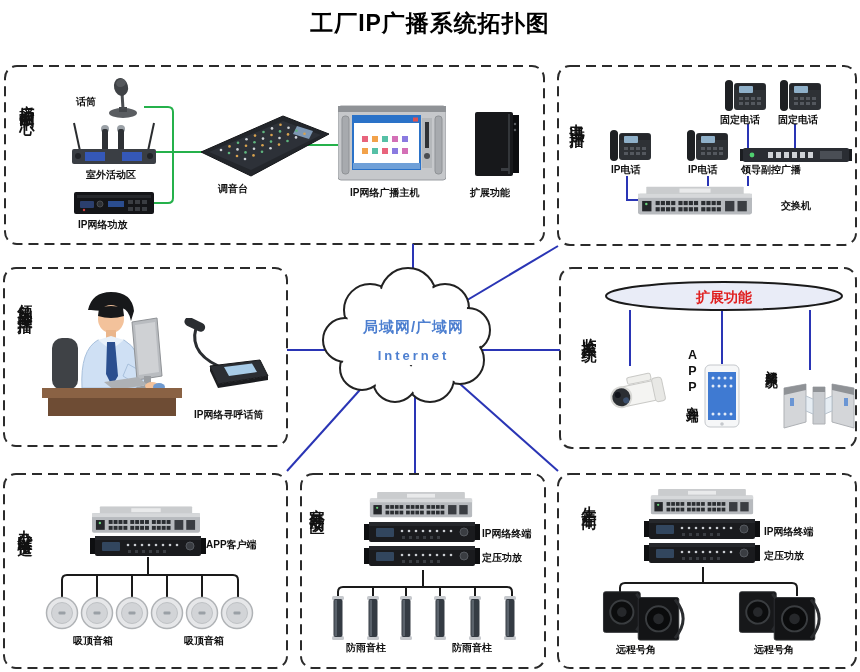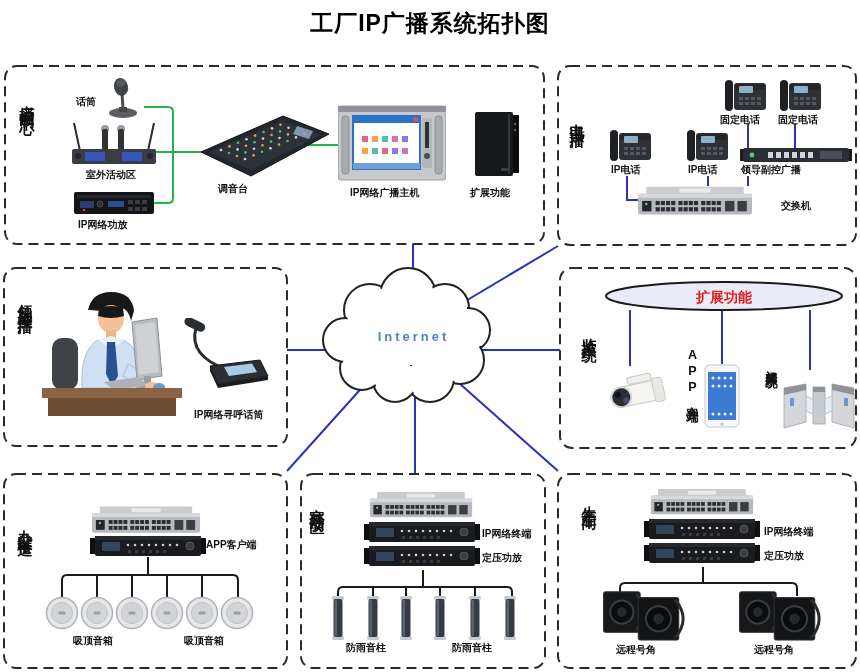--- a/index.html
+++ b/index.html
@@ -585,16 +585,17 @@
   <div class="dlabel" style="left:346px;top:641px">防雨音柱</div>
   <div class="dlabel" style="left:452px;top:641px">防雨音柱</div>
 
   <div class="vlabel" style="left:582px;top:494px">生产车间</div>
   <div class="dlabel" style="left:764px;top:525px">IP网络终端</div>
   <div class="dlabel" style="left:764px;top:549px">定压功放</div>
   <div class="dlabel" style="left:616px;top:643px">远程号角</div>
   <div class="dlabel" style="left:754px;top:643px">远程号角</div>
 
   <div class="cloud-text">
+    <div class="cloud-t1">局域网/广域网</div>
     <div class="cloud-t2">Internet</div>
   </div>
 
 </div>
 
 </body></html>

